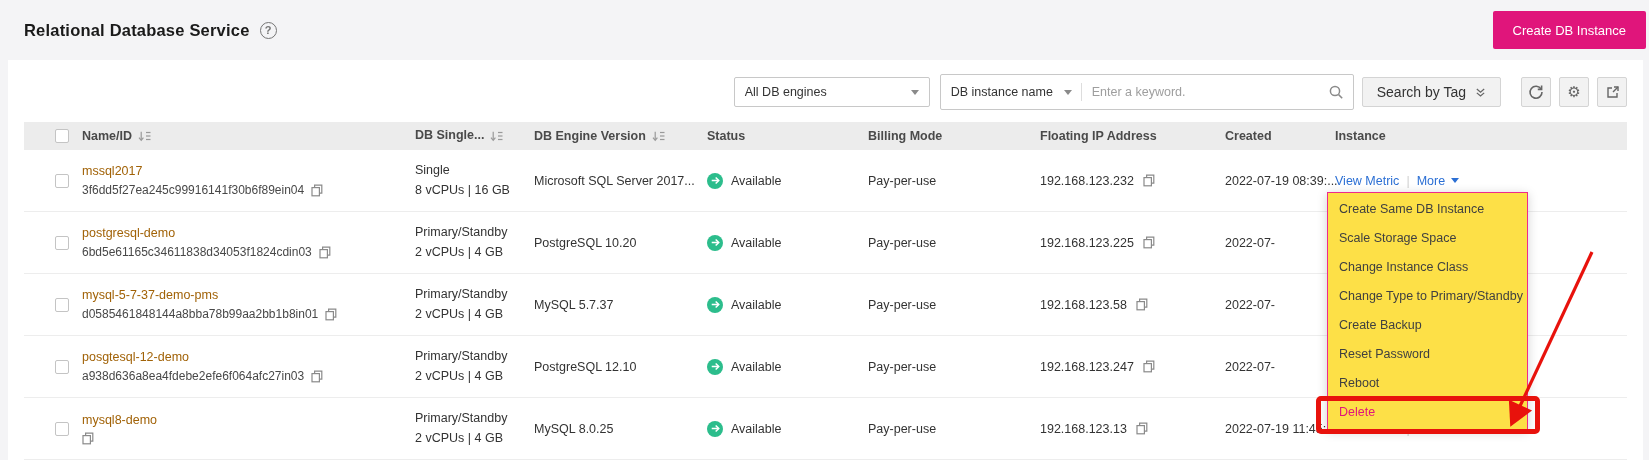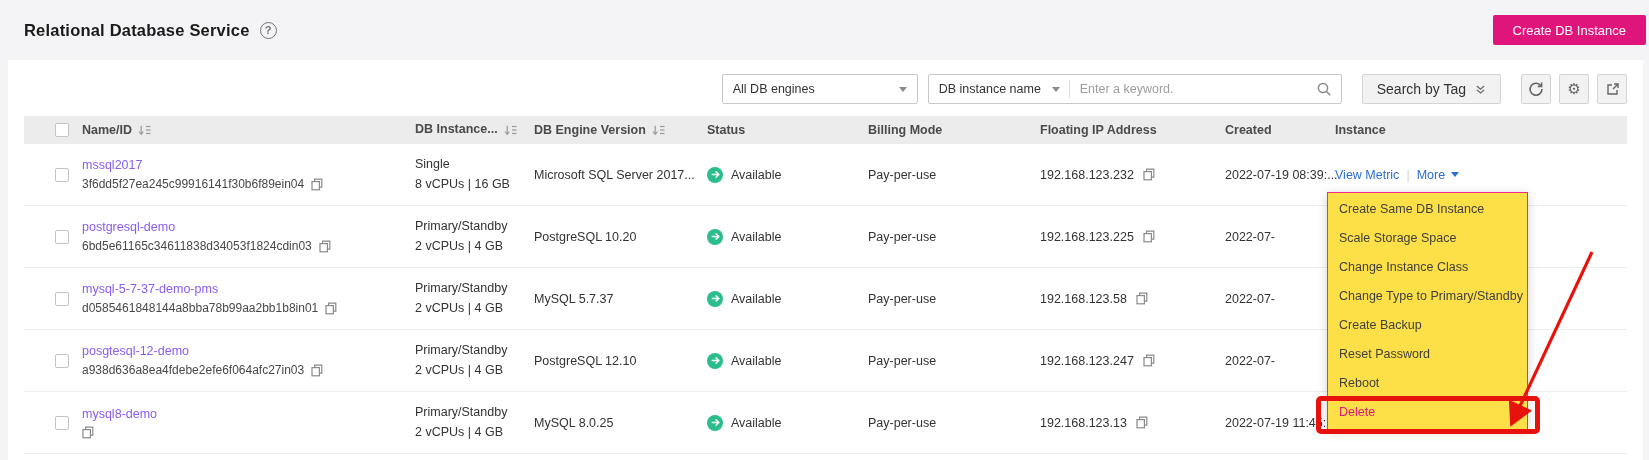--- a/index.html
+++ b/index.html
@@ -9,35 +9,35 @@
     font-family:"Liberation Sans", sans-serif;
     position:relative;
     color:#333;
   }
   
   .topbar { height:60px; display:flex; align-items:center; padding:0 3px 0 24px; }
   .title { font-size:16.5px; font-weight:bold; color:#1a1a1a; letter-spacing:.2px; }
   .help-icon { width:17px; height:17px; border:1.6px solid #757575; border-radius:50%;
     color:#757575; font-size:11px; font-weight:bold; display:flex; align-items:center;
     justify-content:center; margin-left:10px; cursor:pointer; }
-  .create-btn { margin-left:auto; height:30px; padding:0 20px; background:#e0157b; color:#fff;
+  .create-btn { margin-left:auto; height:38px; padding:0 20px; background:#e0157b; color:#fff;
     border:none; font-size:13px; border-radius:2px; font-family:inherit; cursor:pointer; }
   
   .panel { position:absolute; left:8px; right:6px; top:60px; bottom:0; background:#fff; }
   
   .toolbar { display:flex; justify-content:flex-end; align-items:center;
     padding:14px 16px 0 0; }
   .select { height:30px; border:1px solid #c8c8c8; background:#fff; display:flex;
     align-items:center; padding:0 10px; font-size:12.5px; color:#333; border-radius:2px; cursor:pointer; }
   .engine-select { width:196px; justify-content:space-between; margin-right:10px; }
   .caret { width:0; height:0; border-left:4px solid transparent; border-right:4px solid transparent;
     border-top:5px solid #8a8a8a; }
   .caret-blue { border-top-color:#2b6fd4; margin-left:2px; }
-  .combo { width:414px; height:30px; border:1px solid #c8c8c8; background:#fff; display:flex;
-    align-items:center; border-radius:2px; margin-right:20px; }
+  .combo { width:414px; height:36px; border:1px solid #c8c8c8; background:#fff; display:flex;
+    align-items:center; border-radius:2px; margin-right:8px; }
   .combo-cat { width:140px; height:100%; display:flex; align-items:center;
     justify-content:space-between; padding:0 9px 0 10px; font-size:12.5px; cursor:pointer; }
   .combo-divider { width:1px; height:18px; background:#ddd; }
   .combo input { flex:1; min-width:0; border:none; outline:none; padding:0 6px 0 10px;
     font-size:12.5px; color:#333; font-family:inherit; background:transparent; }
   .combo input::placeholder { color:#9e9e9e; }
   .mag { margin-right:9px; display:flex; cursor:pointer; }
   .tag-btn { height:30px; border:1px solid #d4d4d4; background:#f2f2f2; display:flex;
     align-items:center; gap:9px; padding:0 14px; font-size:14px; color:#333; border-radius:2px;
     font-family:inherit; cursor:pointer; margin-right:12px; }
@@ -54,21 +54,21 @@
   .checkbox { width:14px; height:14px; border:1px solid #c4c4c4; border-radius:2px;
     background:#fff; margin-left:31px; cursor:pointer; }
   .c-name { width:325px; }
   .c-class { width:119px; padding-left:8px; line-height:1.55; }
   .c-engine { width:173px; padding-left:8px; }
   .c-status { width:161px; padding-left:8px; display:flex; align-items:center; gap:8px; }
   .c-billing { width:172px; padding-left:8px; }
   .c-ip { width:185px; padding-left:8px; display:flex; align-items:center; gap:9px; }
   .c-created { width:110px; padding-left:8px; white-space:nowrap; }
   .c-op { flex:1; padding-left:8px; display:flex; align-items:center; gap:7px; white-space:nowrap; }
-  .name-link { color:#8b5cf6; display:inline-block; margin-bottom:5px; cursor:pointer; text-decoration:none; }
+  .name-link { color:#a16207; display:inline-block; margin-bottom:5px; cursor:pointer; text-decoration:none; }
   .id-line { display:flex; align-items:center; gap:7px; color:#484848; font-size:12px; }
   .copy { display:flex; cursor:pointer; }
   .status-icon { width:16px; height:16px; border-radius:50%; background:#2cbd8c;
     display:flex; align-items:center; justify-content:center; flex:none; }
   .op-link { color:#2b6fd4; cursor:pointer; text-decoration:none; display:inline-flex; align-items:center; gap:4px; }
   .op-sep { color:#d0d0d0; }
   
   .menu { position:absolute; left:1327px; top:192px; width:201px; background:#fde047;
     border:1px solid #ee2a8b; box-shadow:0 2px 10px rgba(0,0,0,.18); z-index:5; padding:2px 0; }
   .menu-item { height:29px; line-height:29px; padding:0 11px; font-size:12.5px; color:#404040;
@@ -143,21 +143,21 @@
         <span>Name/ID</span>
         <svg width="13" height="11" viewBox="0 0 13 11" fill="none" stroke="#999" stroke-width="1.2">
           <path d="M3.2 0.8v8"></path>
             <path d="M1 6.6l2.2 2.8 2.2-2.8"></path>
           <line x1="8" y1="1.5" x2="12.5" y2="1.5"></line>
             <line x1="8" y1="5" x2="12.5" y2="5"></line>
             <line x1="8" y1="8.5" x2="12.5" y2="8.5"></line>
         </svg>
       </div>
       <div class="c-class th">
-        <span>DB Instance...</span>
+        <span>DB Single...</span>
         <svg width="13" height="11" viewBox="0 0 13 11" fill="none" stroke="#999" stroke-width="1.2">
           <path d="M3.2 0.8v8"></path>
             <path d="M1 6.6l2.2 2.8 2.2-2.8"></path>
           <line x1="8" y1="1.5" x2="12.5" y2="1.5"></line>
             <line x1="8" y1="5" x2="12.5" y2="5"></line>
             <line x1="8" y1="8.5" x2="12.5" y2="8.5"></line>
         </svg>
       </div>
       <div class="c-engine th">
         <span>DB Engine Version</span>

